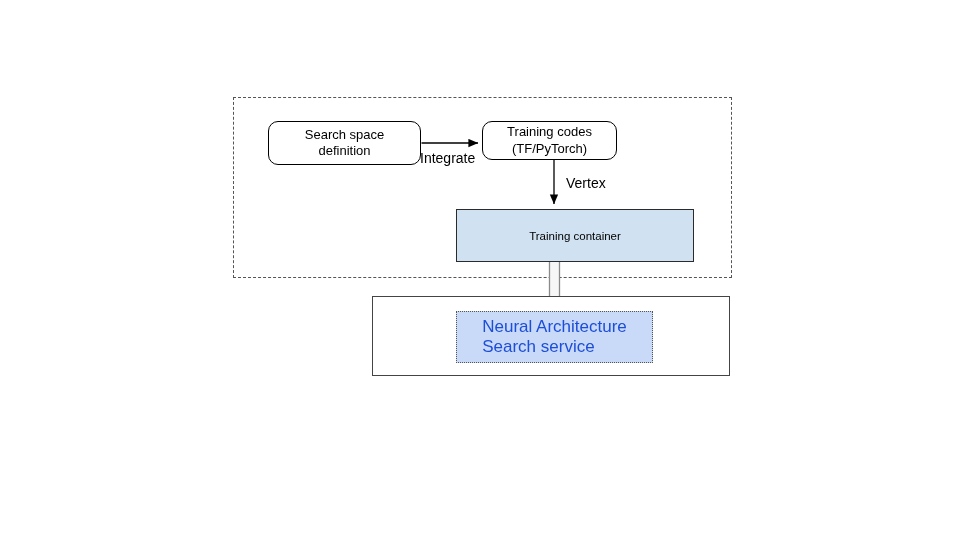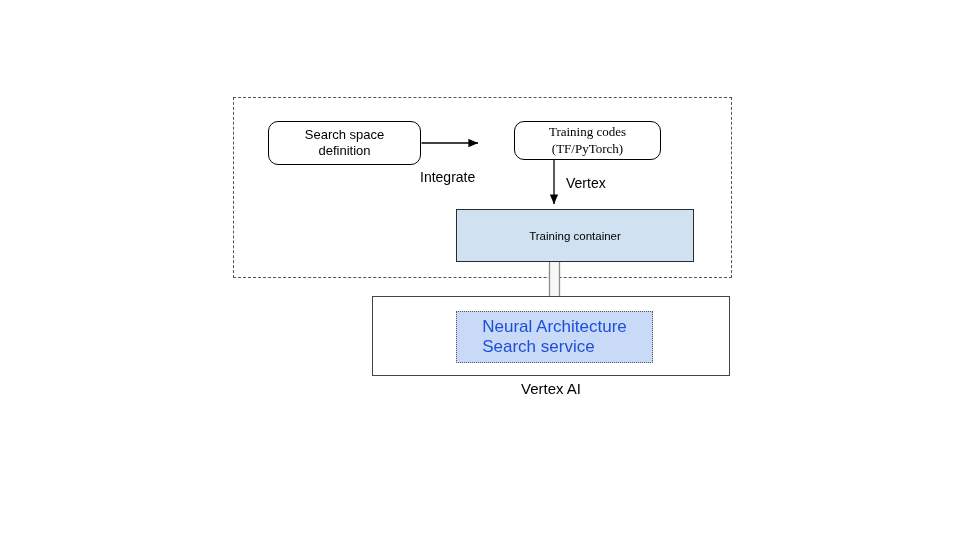--- a/index.html
+++ b/index.html
@@ -50,25 +50,24 @@
     white-space: pre-line;
   }
 
   #search-space-box {
     left: 250px;
     top: 121px;
     width: 153px;
     height: 44px;
   }
   #training-codes-box {
-    left: 496px;
+    left: 464px;
     top: 121px;
-    width: 147px;
+    width: 135px;
     height: 39px;
-    font-family: Liberation Serif, serif;
   }
 
   
   #training-container-box {
     position: absolute;
     left: 438px;
     top: 209px;
     width: 238px;
     height: 53px;
     box-sizing: border-box;
@@ -127,21 +126,21 @@
 
   
   .edge-label {
     position: absolute;
     font-size: 14px;
     color: #000000;
     white-space: nowrap;
   }
   #integrate-label {
     left: 402px;
-    top: 169px;
+    top: 150px;
   }
   #build-label {
     left: 548px;
     top: 175px;
   }
 
   
   #connectors {
     position: absolute;
     left: 0;
@@ -202,15 +201,14 @@
     <span>Training container</span>
   </div>
 
   <div id="vertex-ai-box"></div>
 
   <div id="nas-service-box">
     <span class="lines">Neural Architecture
 Search service</span>
   </div>
 
-  <div id="vertex-ai-caption">Vertex AI</div>
 
 </div>
 
 </body></html>

